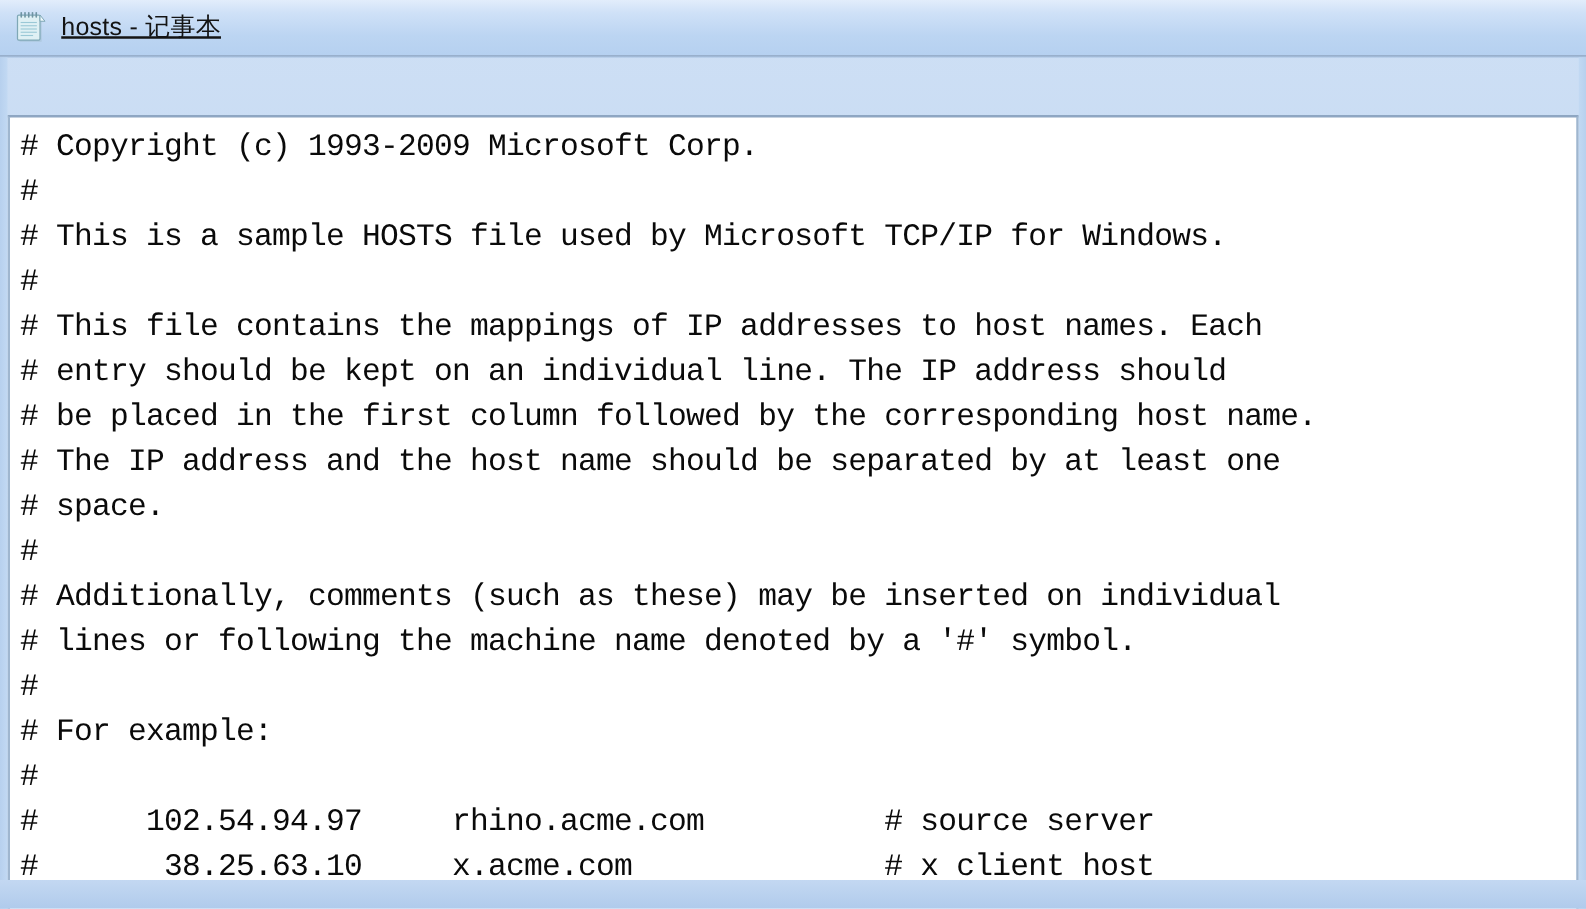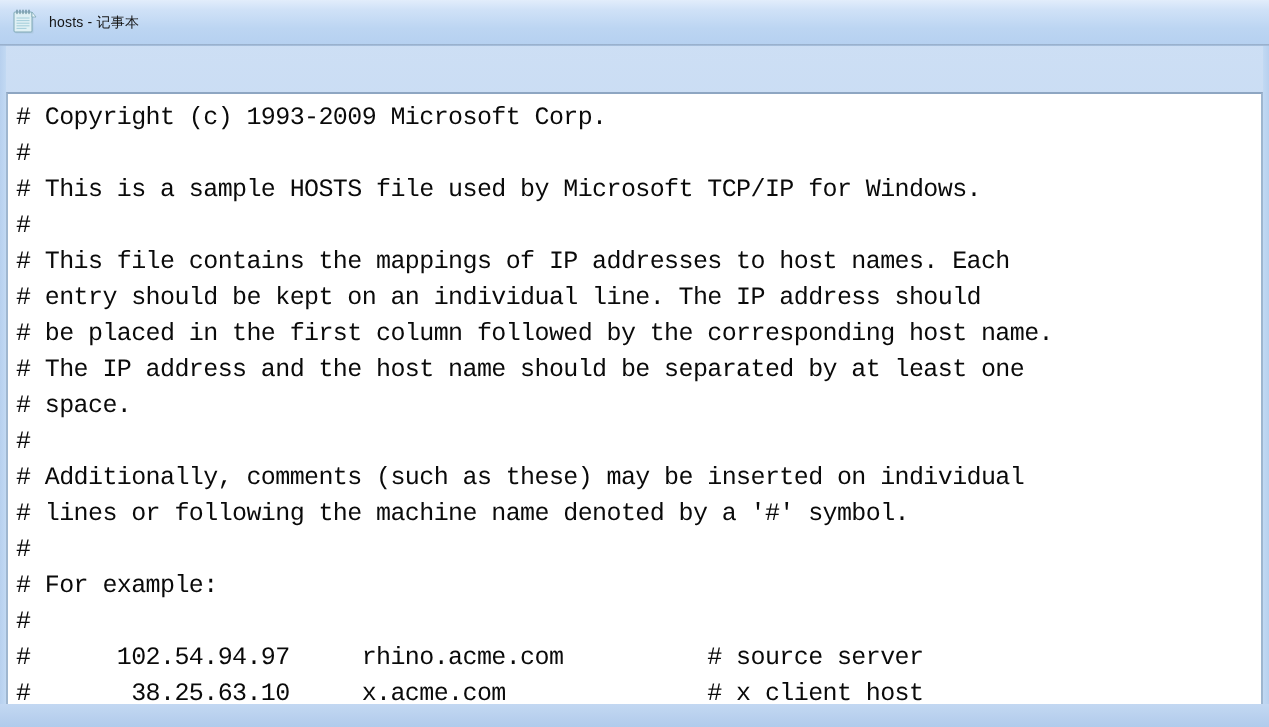--- a/index.html
+++ b/index.html
@@ -51,26 +51,27 @@
     height: 30px;
     position: relative;
     flex: 0 0 auto;
     margin-left: 4px;
     margin-right: 9px;
   }
   .title-icon svg { display: block; }
 
   #title-text {
     font-family: "Liberation Sans", sans-serif;
-    font-size: 14px;
+    font-size: 20px;
     color: #141414;
     letter-spacing: 0.2px;
     white-space: nowrap;
     line-height: 1;
     padding-bottom: 2px;
+    text-decoration: underline;
   }
 
   
   #menubar-outer {
     position: absolute;
     left: 6px;
     top: 48px;
     width: 1257px;
     height: 44px;
     box-sizing: border-box;

